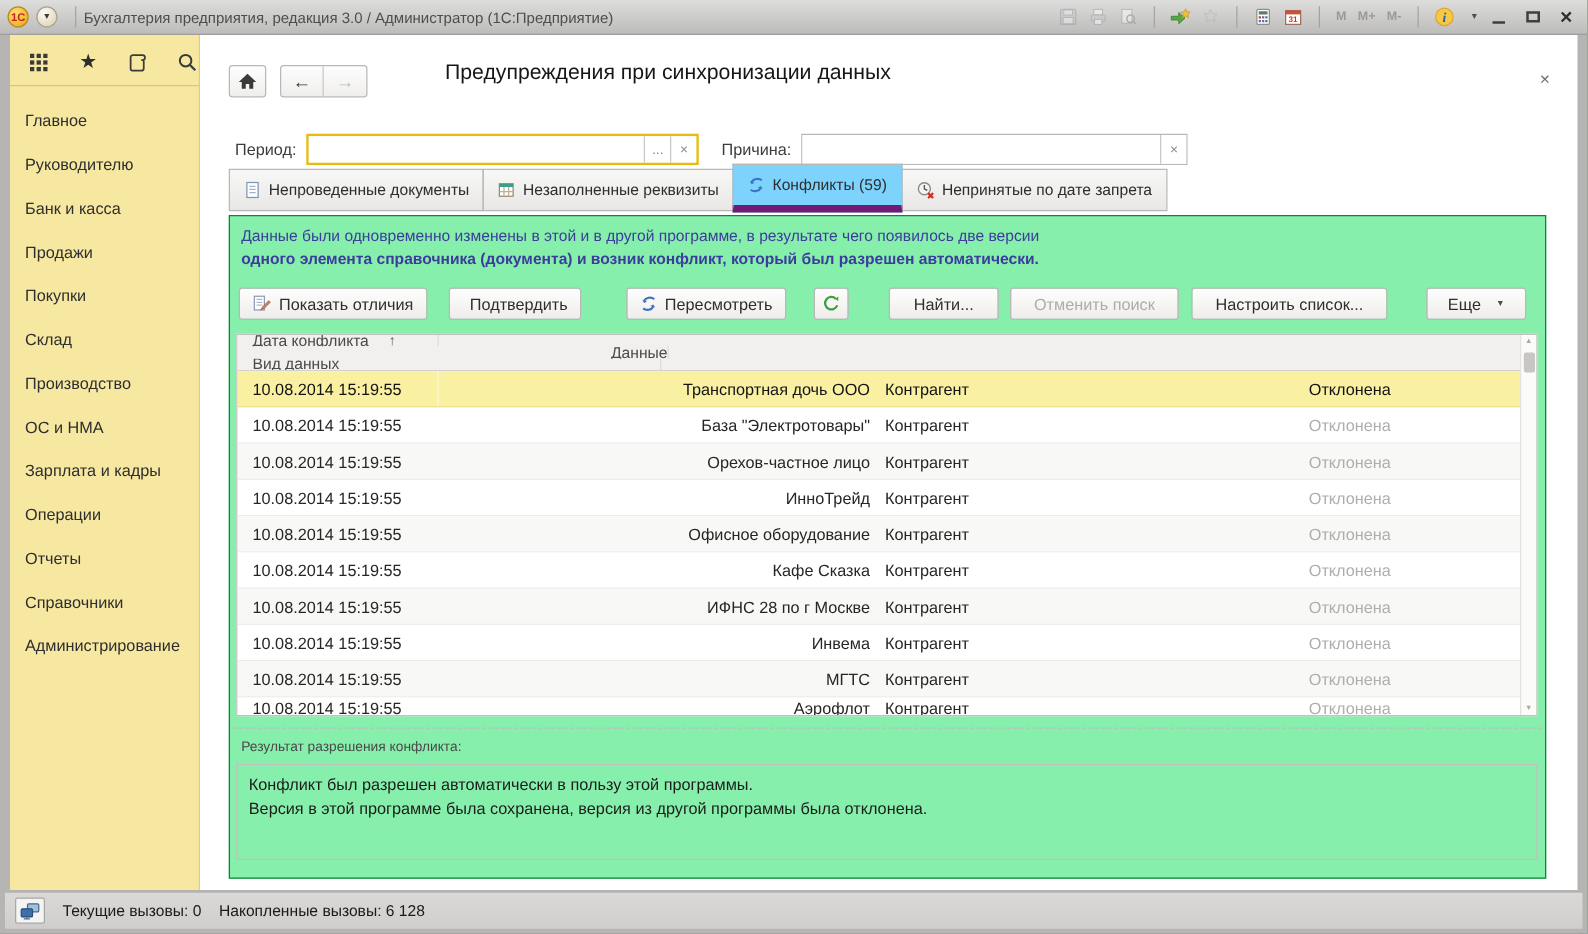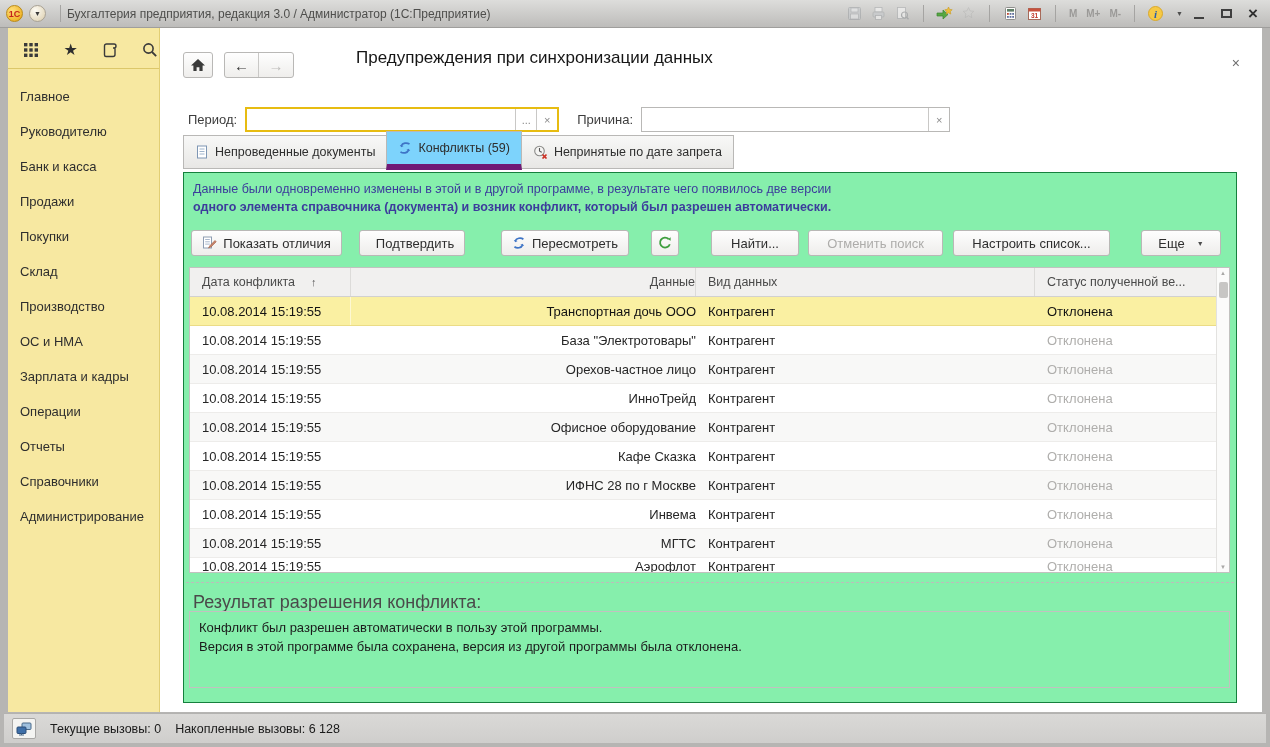--- a/index.html
+++ b/index.html
@@ -84,41 +84,41 @@
   .il1{ top:9px; } .il2{ top:27px;font-weight:bold; }
   .tbtn{
     position:absolute; top:57px; height:26px; border:1px solid #B9B8B6; border-radius:3px;
     background:linear-gradient(#FEFEFE,#EEEDEB); display:flex; align-items:center; justify-content:center;
     gap:6px; font-size:13px; color:#2E2E2E; padding:0 10px; white-space:nowrap;
   }
   .tbtn.disabled{ color:#ADACAA; }
   .caret{ font-size:7px; color:#4E4E4E; margin-left:6px; }
   
   .grid{ position:absolute; left:5px; top:94px; width:1041px; height:306px; border:1px solid #C2C1BF; background:#fff; overflow:hidden; }
-  .g-head{ display:flex; height:29px; background:#F1F0EF; border-bottom:1px solid #D2D1CF; font-size:12.5px; color:#4A4A4A; }
+  .g-head{ display:flex; height:29px; background:#F1F0EF; border-bottom:1px solid #D2D1CF; font-size:12.5px; color:#4A4A4A;flex-direction:column; }
   .g-hcell{ display:flex; align-items:center; padding-left:12px; border-right:1px solid #DCDBD9; overflow:hidden; white-space:nowrap; }
   .g-hcell:last-child{ border-right:none; }
   .sort-arrow{ margin-left:16px; font-size:11px; color:#555; }
   .g-body{ height:276px; overflow:hidden; }
   .g-row{ display:flex; height:29px; border-bottom:1px solid #EDECEA; font-size:13px; color:#262626; background:#fff; }
   .g-row:nth-child(2n+3){ background:#F8F8F7; }
   .g-cell{ display:flex; align-items:center; padding-left:12px; overflow:hidden; white-space:nowrap; }
   .c-date{ width:161px; } .c-data{ width:345px;justify-content:flex-end; } .c-kind{ width:339px; } .c-status{ flex:1; color:#AFAEAC; }
   .g-row.selected{ background:#FAF0A2; border-bottom:1px solid #EBDC86; }
   .g-row.selected .g-cell{ color:#131313; }
   .g-row.selected .c-status{ color:#131313; }
   .g-row.selected .c-date{ border-right:1px solid #FDF8D2; }
   .g-row.partial{ height:16px; border-bottom:none; }
   .vscroll{ position:absolute; right:0; top:0; bottom:0; width:13px; background:#FBFBFA; border-left:1px solid #E3E2E0; }
   .vs-arrow{ position:absolute; left:0; width:12px; text-align:center; font-size:6px; color:#A9A8A6; }
   .vs-up{ top:2px; } .vs-down{ bottom:2px; }
   .vs-thumb{ position:absolute; left:2px; top:14px; width:9px; height:16px; background:#C7C6C4; border-radius:2px; }
   
   .splitter{ position:absolute; left:2px; right:2px; top:409px; border-top:1px dashed #BDBCBA; }
-  .result-label{ position:absolute; left:9px; top:419px; font-size:18px; color:#4A4A4A; }
+  .result-label{ position:absolute; left:9px; top:419px; font-size:11px; color:#4A4A4A; }
   .result-box{ position:absolute; left:5px; top:438px; width:1041px; height:77px; border:1px solid #C2C1BF; padding:6px 9px; font-size:13px; color:#1C1C1C; line-height:19px; }
   
   .statusbar{
     position:absolute; left:4px; right:4px; top:713px; height:30px;
     background:linear-gradient(#DAD9D7,#CFCECC); border-top:1px solid #B3B2B0;
     display:flex; align-items:center; padding-left:8px; font-size:12.5px; color:#1A1A1A; gap:14px;
   }
   .sb-ic{ width:24px; height:21px; background:#F4F4F2; border:1px solid #A9A8A6; border-radius:2px; display:flex; align-items:center; justify-content:center; }
   svg{ display:block; }
 </style>
@@ -289,20 +289,30 @@
     <div class="tabs">
       <div class="tab">
         <svg width="14" height="14" viewBox="0 0 14 14">
             <rect x="2.5" y="1" width="9" height="12" fill="#fff" stroke="#7E96B4"></rect>
             <line x1="4.5" y1="4" x2="9.5" y2="4" stroke="#9FB4CC"></line>
             <line x1="4.5" y1="6.5" x2="9.5" y2="6.5" stroke="#9FB4CC"></line>
             <line x1="4.5" y1="9" x2="9.5" y2="9" stroke="#9FB4CC"></line>
           </svg>
         <span>Непроведенные документы</span>
       </div>
+      <div class="tab">
+        <svg width="14" height="14" viewBox="0 0 14 14">
+            <rect x="1.5" y="2" width="11" height="10" fill="#fff" stroke="#9A8A6A"></rect>
+            <rect x="1.5" y="2" width="11" height="2.6" fill="#3E9E8C"></rect>
+            <line x1="5.2" y1="4.6" x2="5.2" y2="12" stroke="#C0B090"></line>
+            <line x1="8.9" y1="4.6" x2="8.9" y2="12" stroke="#C0B090"></line>
+            <line x1="1.5" y1="8.3" x2="12.5" y2="8.3" stroke="#C0B090"></line>
+          </svg>
+        <span>Незаполненные реквизиты</span>
+      </div>
       <div class="tab active">
         <svg width="14" height="14" viewBox="0 0 14 14">
             <path d="M11.5 3.2 a5 4 0 0 0 -8.2 1.6" fill="none" stroke="#3E74C6" stroke-width="1.7"></path>
             <path d="M1.8 4 l1.5 2.3 2.4 -1.2 z" fill="#3E74C6"></path>
             <path d="M2.5 10.8 a5 4 0 0 0 8.2 -1.6" fill="none" stroke="#3E74C6" stroke-width="1.7"></path>
             <path d="M12.2 10 l-1.5 -2.3 -2.4 1.2 z" fill="#3E74C6"></path>
           </svg>
         <span>Конфликты (59)</span>
       </div>
       <div class="tab">

